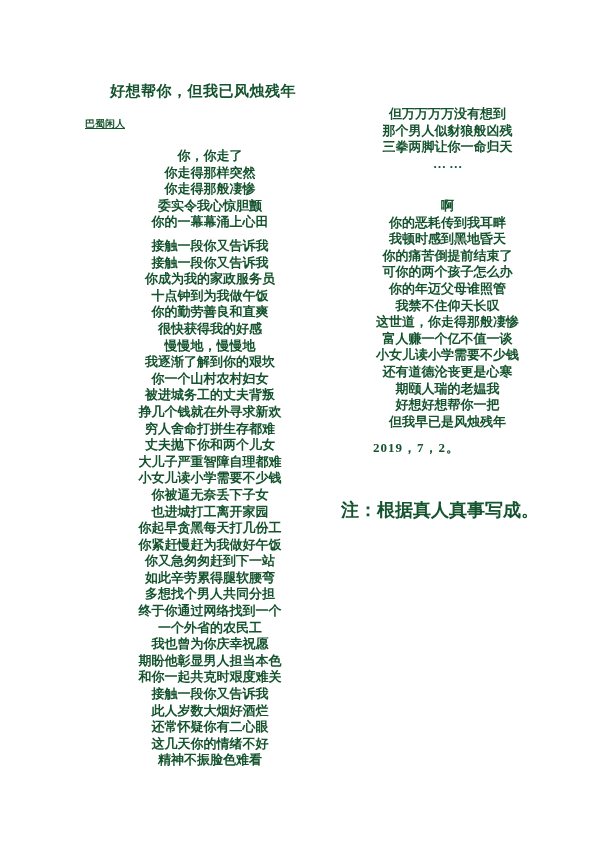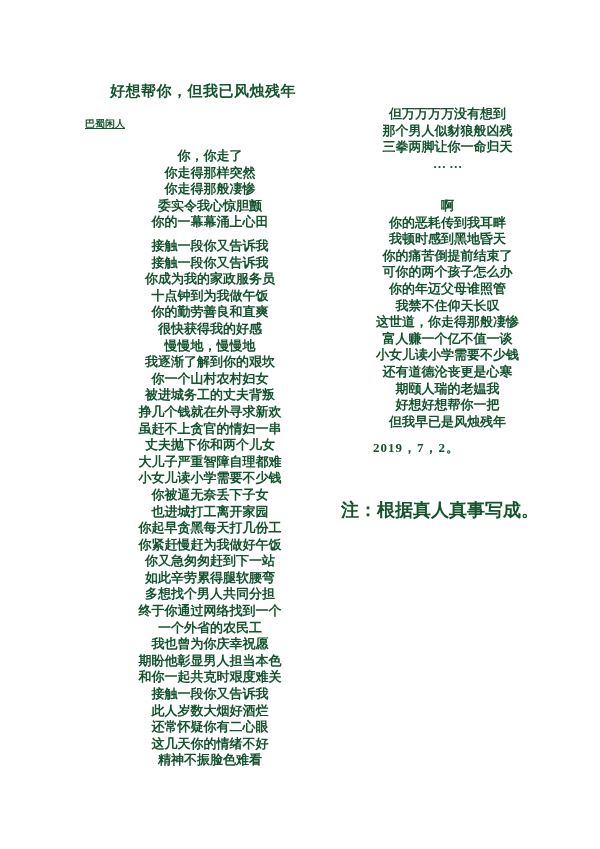--- a/index.html
+++ b/index.html
@@ -77,21 +77,21 @@
       <div class="poem-line">接触一段你又告诉我</div>
       <div class="poem-line">你成为我的家政服务员</div>
       <div class="poem-line">十点钟到为我做午饭</div>
       <div class="poem-line">你的勤劳善良和直爽</div>
       <div class="poem-line">很快获得我的好感</div>
       <div class="poem-line">慢慢地，慢慢地</div>
       <div class="poem-line">我逐渐了解到你的艰坎</div>
       <div class="poem-line">你一个山村农村妇女</div>
       <div class="poem-line">被进城务工的丈夫背叛</div>
       <div class="poem-line">挣几个钱就在外寻求新欢</div>
-      <div class="poem-line">虽赶不上贪官的情妇一串</div>
+      <div class="poem-line">穷人舍命打拼生存都难</div>
       <div class="poem-line">丈夫抛下你和两个儿女</div>
       <div class="poem-line">大儿子严重智障自理都难</div>
       <div class="poem-line">小女儿读小学需要不少钱</div>
       <div class="poem-line">你被逼无奈丢下子女</div>
       <div class="poem-line">也进城打工离开家园</div>
       <div class="poem-line">你起早贪黑每天打几份工</div>
       <div class="poem-line">你紧赶慢赶为我做好午饭</div>
       <div class="poem-line">你又急匆匆赶到下一站</div>
       <div class="poem-line">如此辛劳累得腿软腰弯</div>
       <div class="poem-line">多想找个男人共同分担</div>

